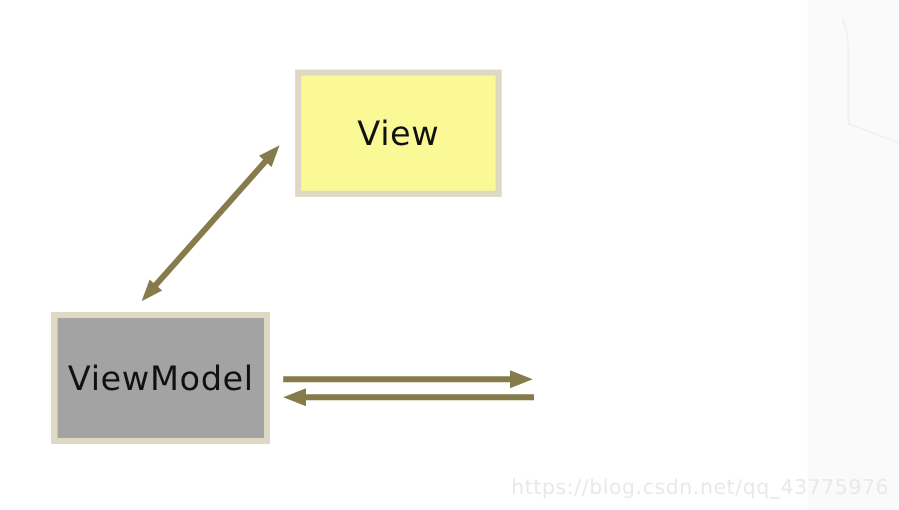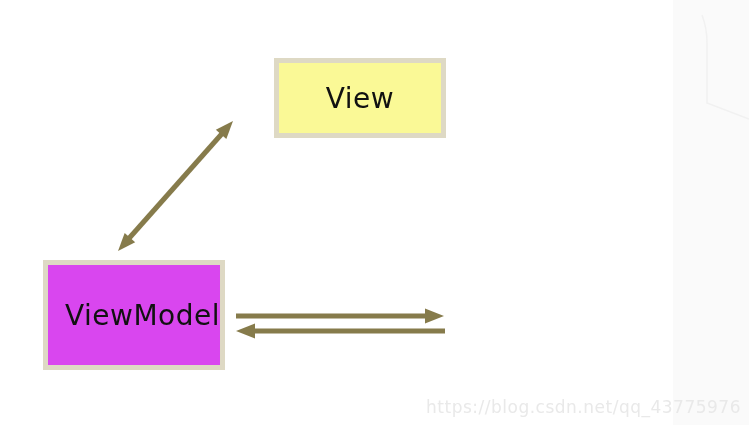--- a/index.html
+++ b/index.html
@@ -42,21 +42,21 @@
     display: flex;
     align-items: center;
     justify-content: center;
   }
   .node-label {
     font-size: 28px;
     color: var(--label, #111111);
     letter-spacing: 0.5px;
     white-space: nowrap;
   }
-  .node-view      { left: 246px; top: 58px;  width: 172px; height: 80px; margin-left: 28px; }
+  .node-view      { left: 246px; top: 58px;  width: 172px; height: 106px; }
   .node-viewmodel { left: 43px;  top: 260px; width: 182px; height: 110px; }
   .node-model     { left: 450px; top: 263px; width: 173px; height: 108px; }
   .watermark {
     position: absolute;
     right: 8px;
     top: 397px;
     font-size: 17px;
     letter-spacing: 0.5px;
     color: var(--wm, #e9e9e9);
     white-space: nowrap;
@@ -89,20 +89,20 @@
     <g>
       <line class="arrow-stroke" x1="252" y1="331" x2="445" y2="331" stroke-width="5"></line>
       <polygon class="arrow-fill" points="0,0 -19,7.5 -19,-7.5" transform="translate(236,331) rotate(180)"></polygon>
     </g>
   </svg>
 
   <div class="node node-view" style="background-color: rgb(250, 249, 150);">
     <span class="node-label">View</span>
   </div>
 
-  <div class="node node-viewmodel" style="background-color: #d946ef; justify-content: flex-end;">
+  <div class="node node-viewmodel" style="background-color: #a3a3a3;">
     <span class="node-label">ViewModel</span>
   </div>
 
 
   <div class="watermark">https://blog.csdn.net/qq_43775976</div>
 
 </div>
 
 </body></html>

